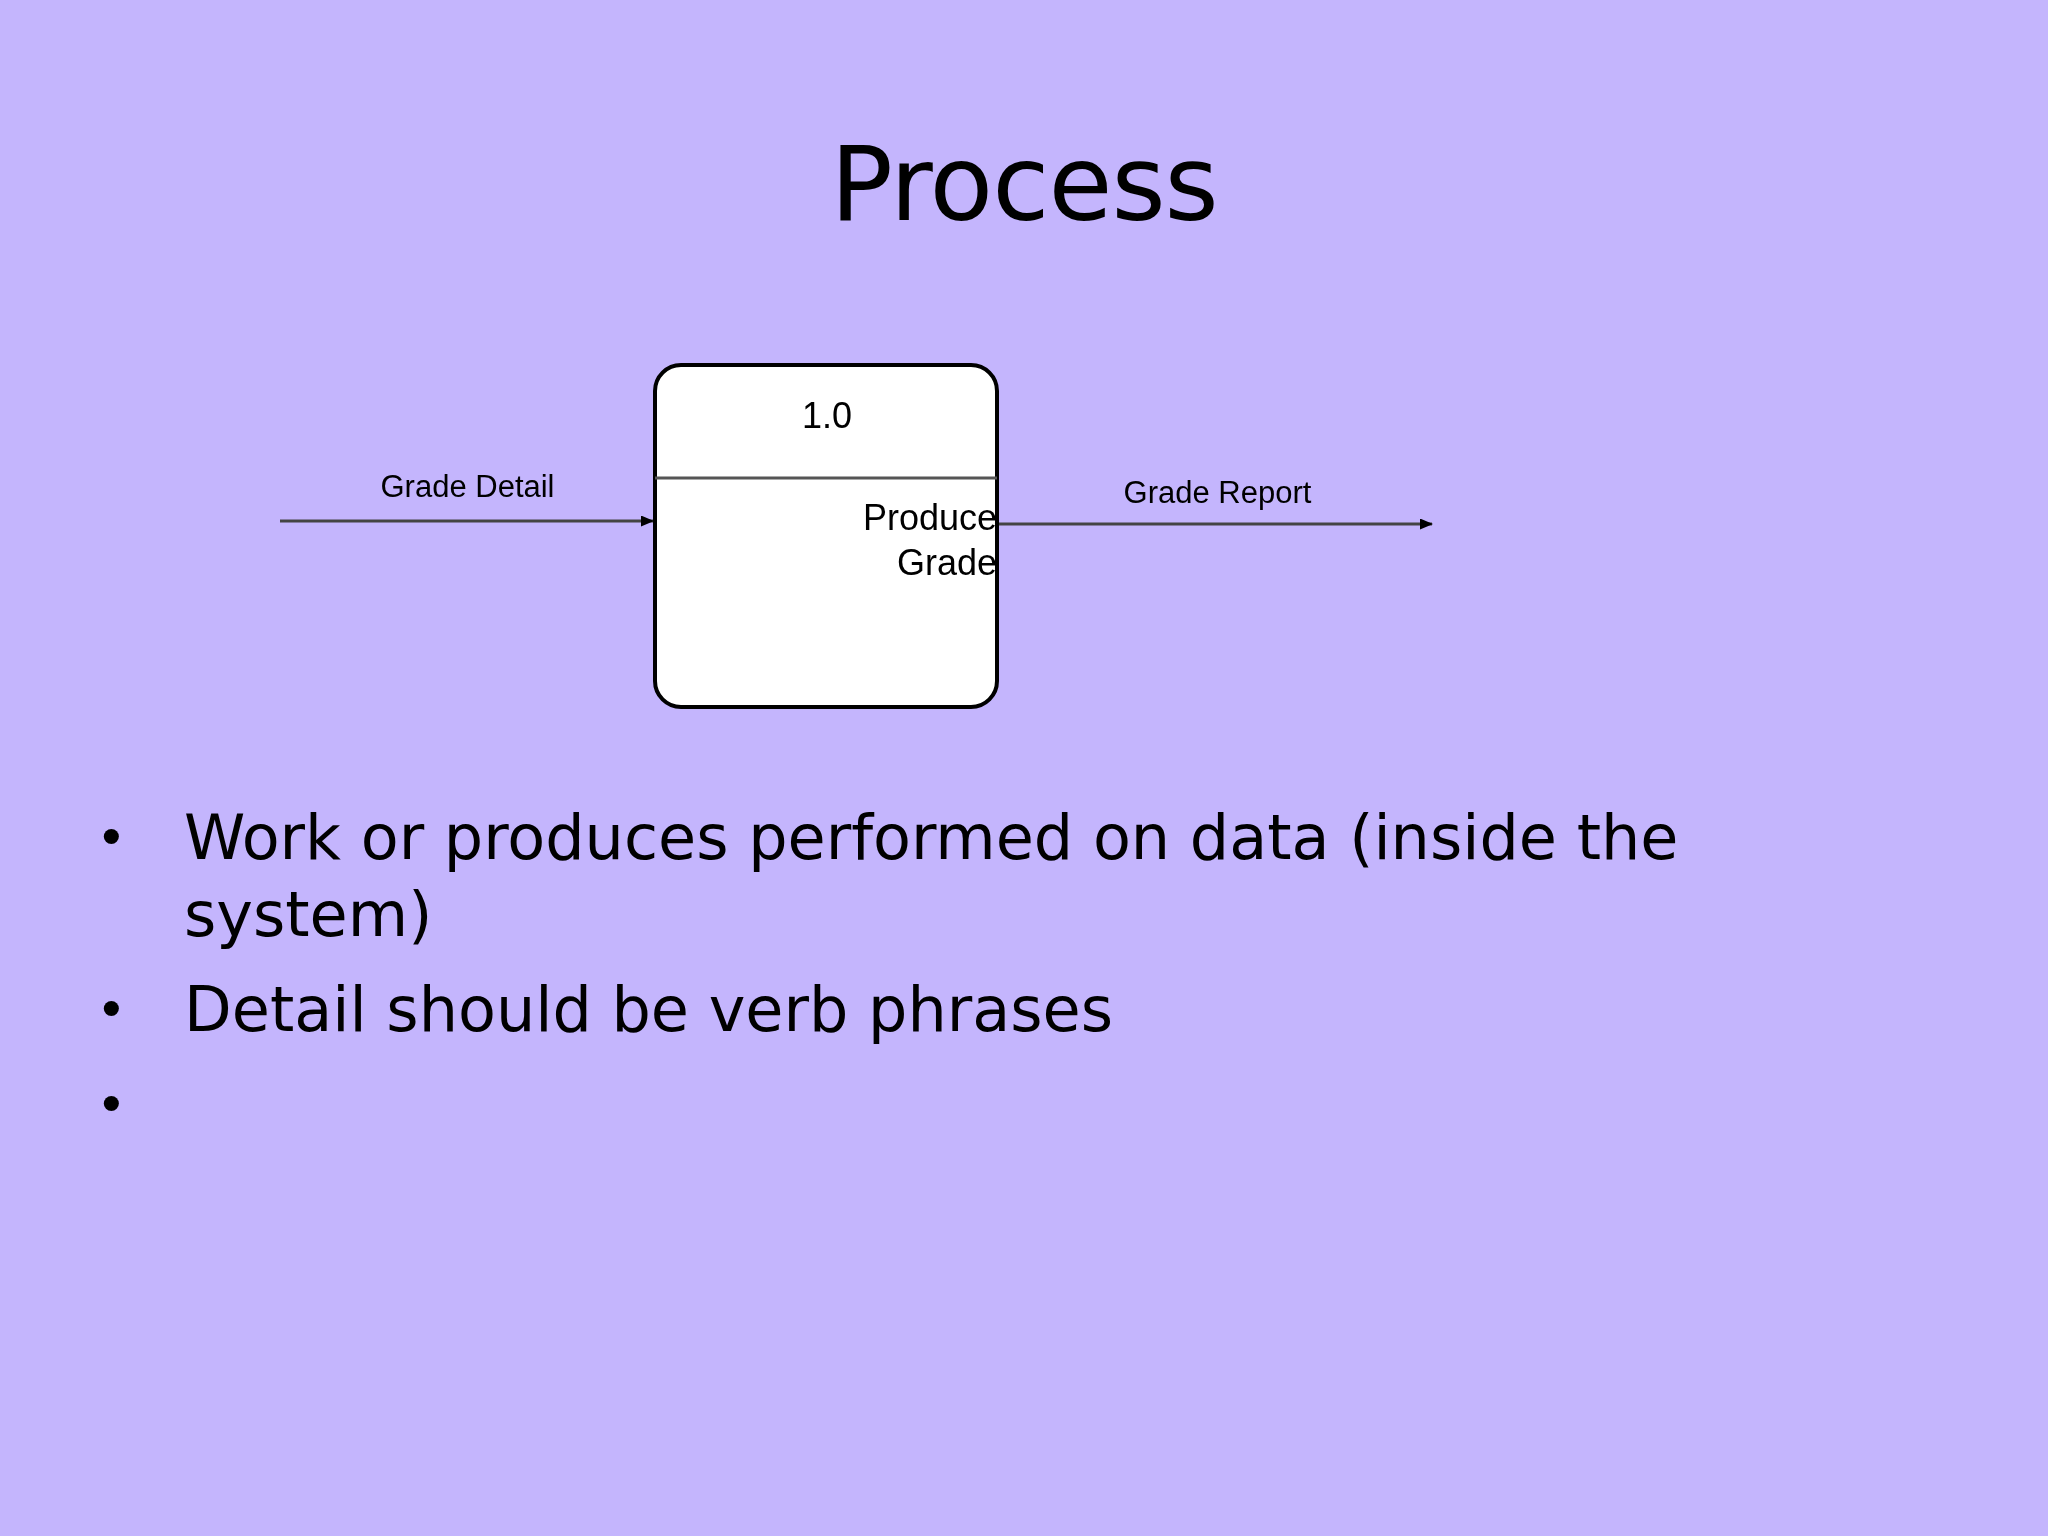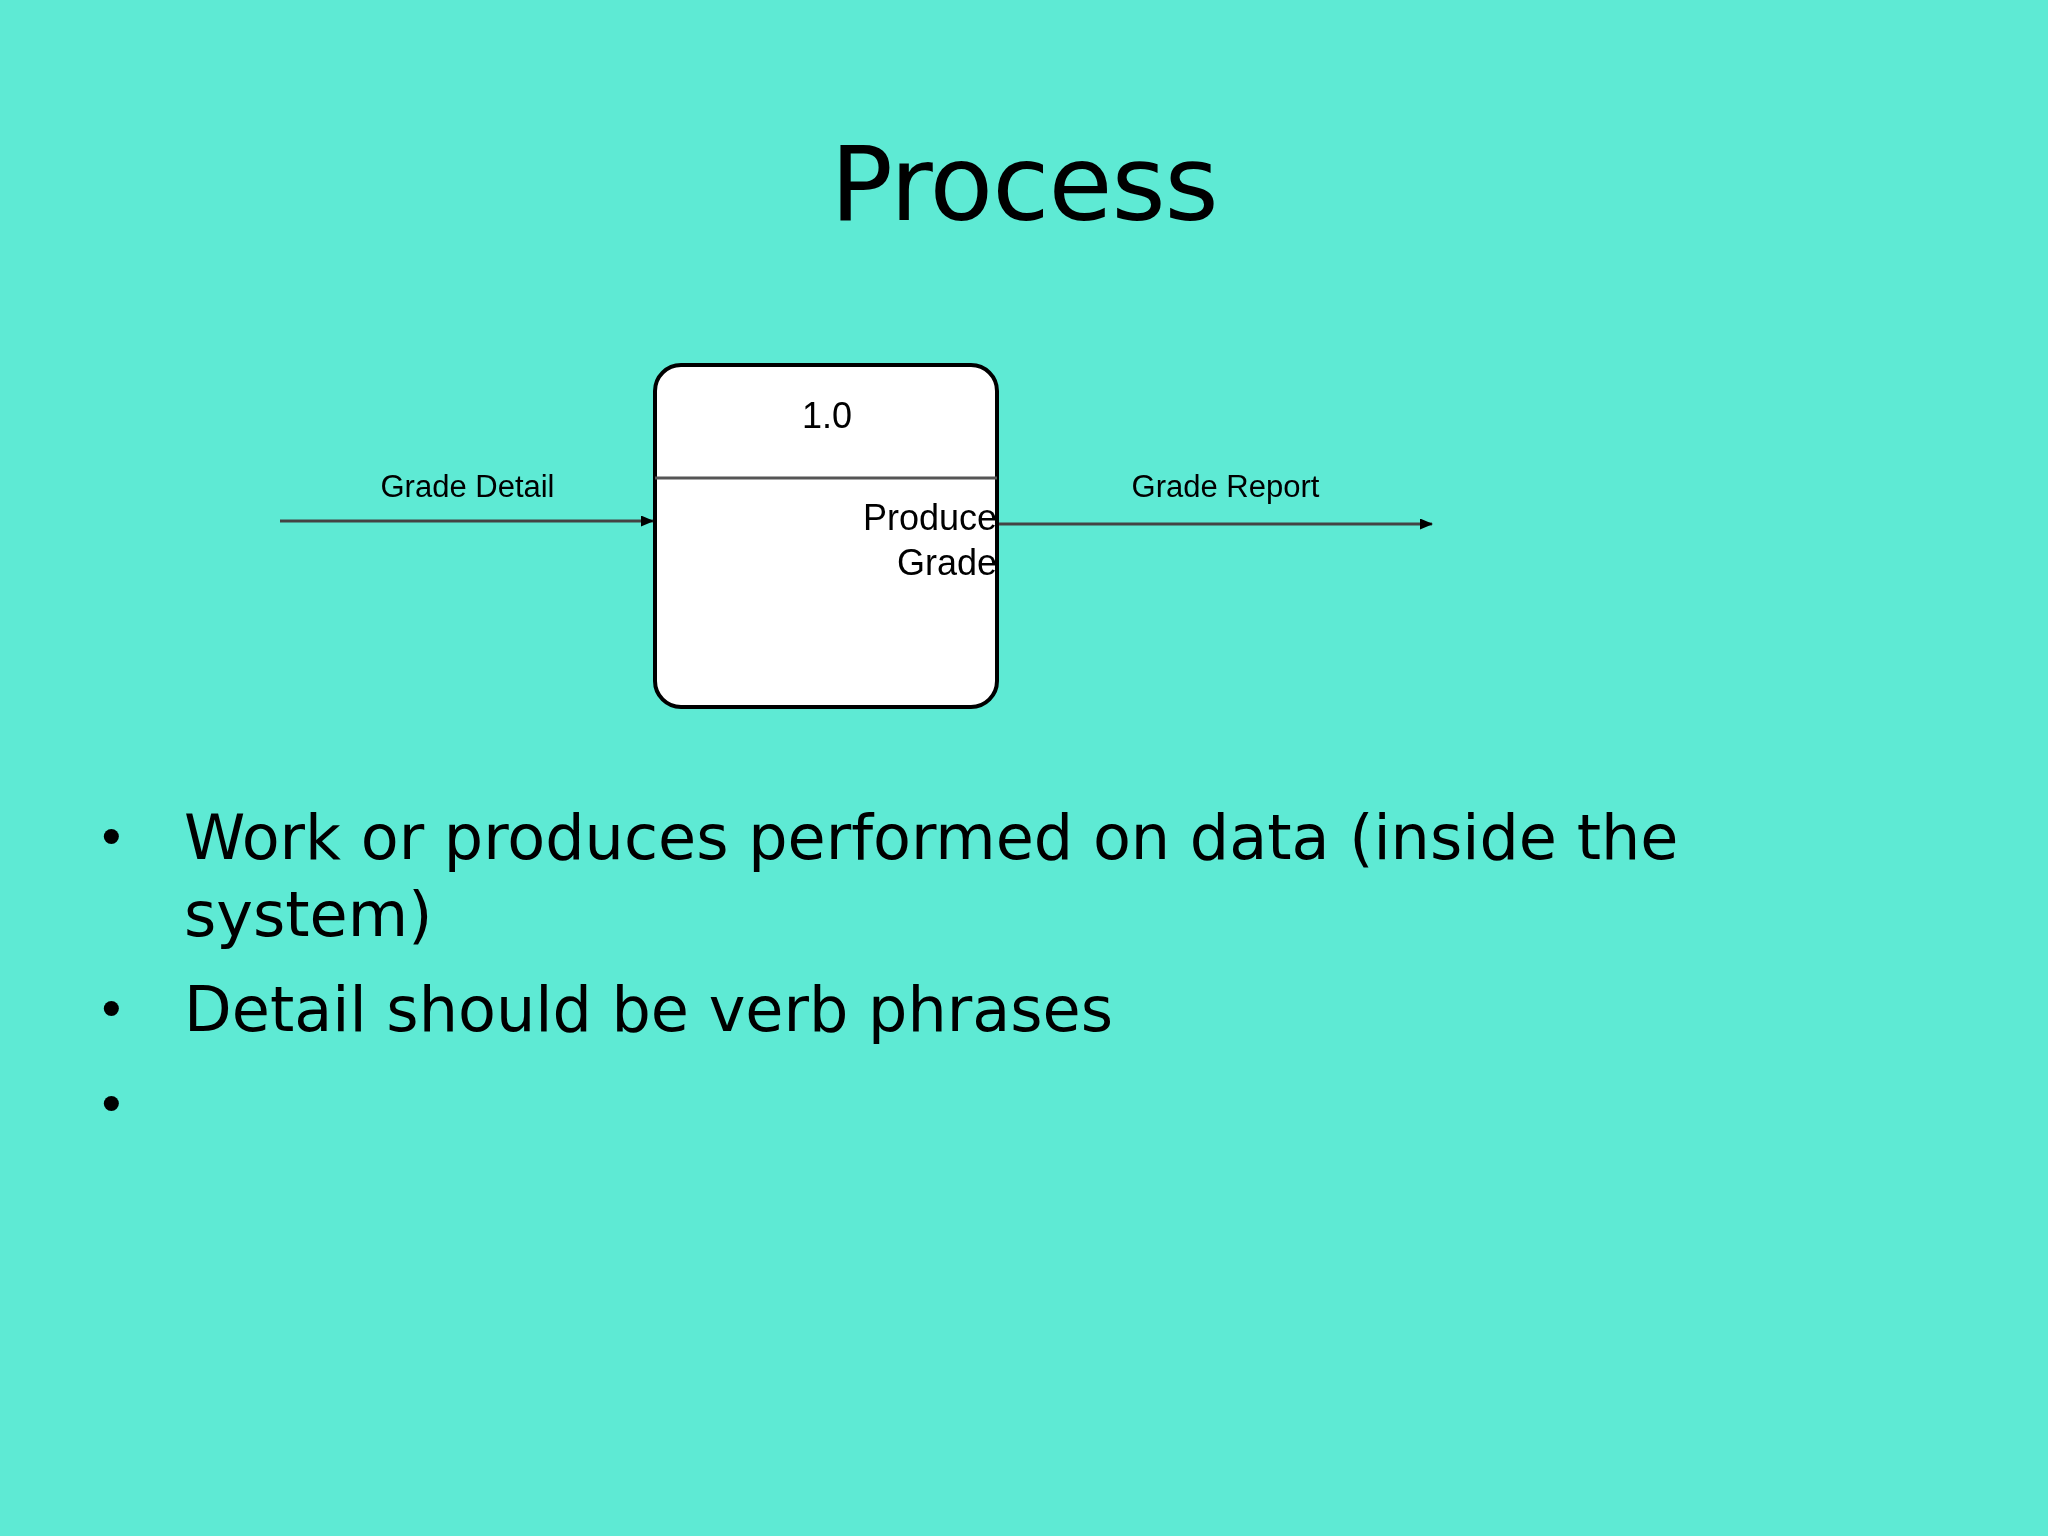--- a/index.html
+++ b/index.html
@@ -13,21 +13,21 @@
     height: 1536px;
     overflow: hidden;
     font-family: "Liberation Sans", sans-serif;
     color: #000000;
   }
 
   .slide {
     position: relative;
     width: 2048px;
     height: 1536px;
-    background: #5eead4;
+    background: #c4b5fd;
   }
 
   
   .slide-title {
     position: absolute;
     left: 0;
     top: 128px;
     width: 2048px;
     text-align: center;
     font-family: "DejaVu Sans", sans-serif;
@@ -70,23 +70,22 @@
   }
 
   .flow-label.input-flow {
     left: 280px;
     top: 130px;
     width: 375px;
   }
 
   .flow-label.output-flow {
     left: 1000px;
-    top: 130px;
+    top: 136px;
     width: 435px;
-    margin-left: 8px;
   }
 
   
   .process-id {
     position: absolute;
     left: 657px;
     top: 55px;
     width: 340px;
     text-align: center;
     font-family: "Liberation Sans", sans-serif;

